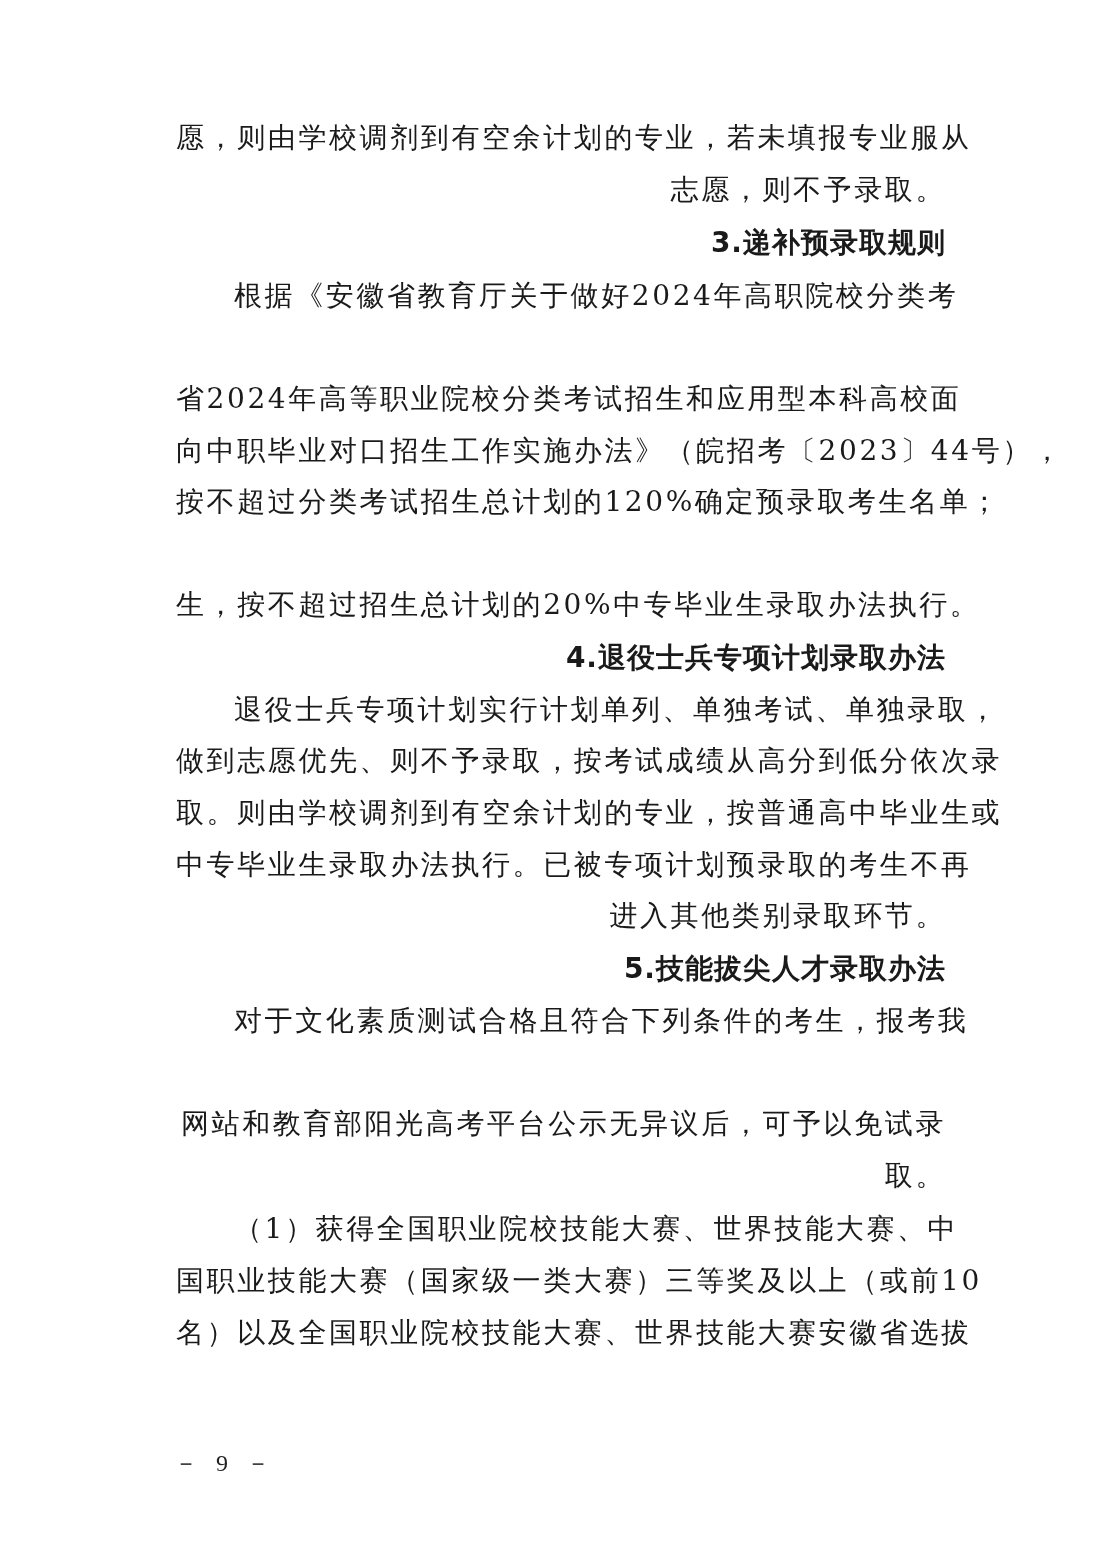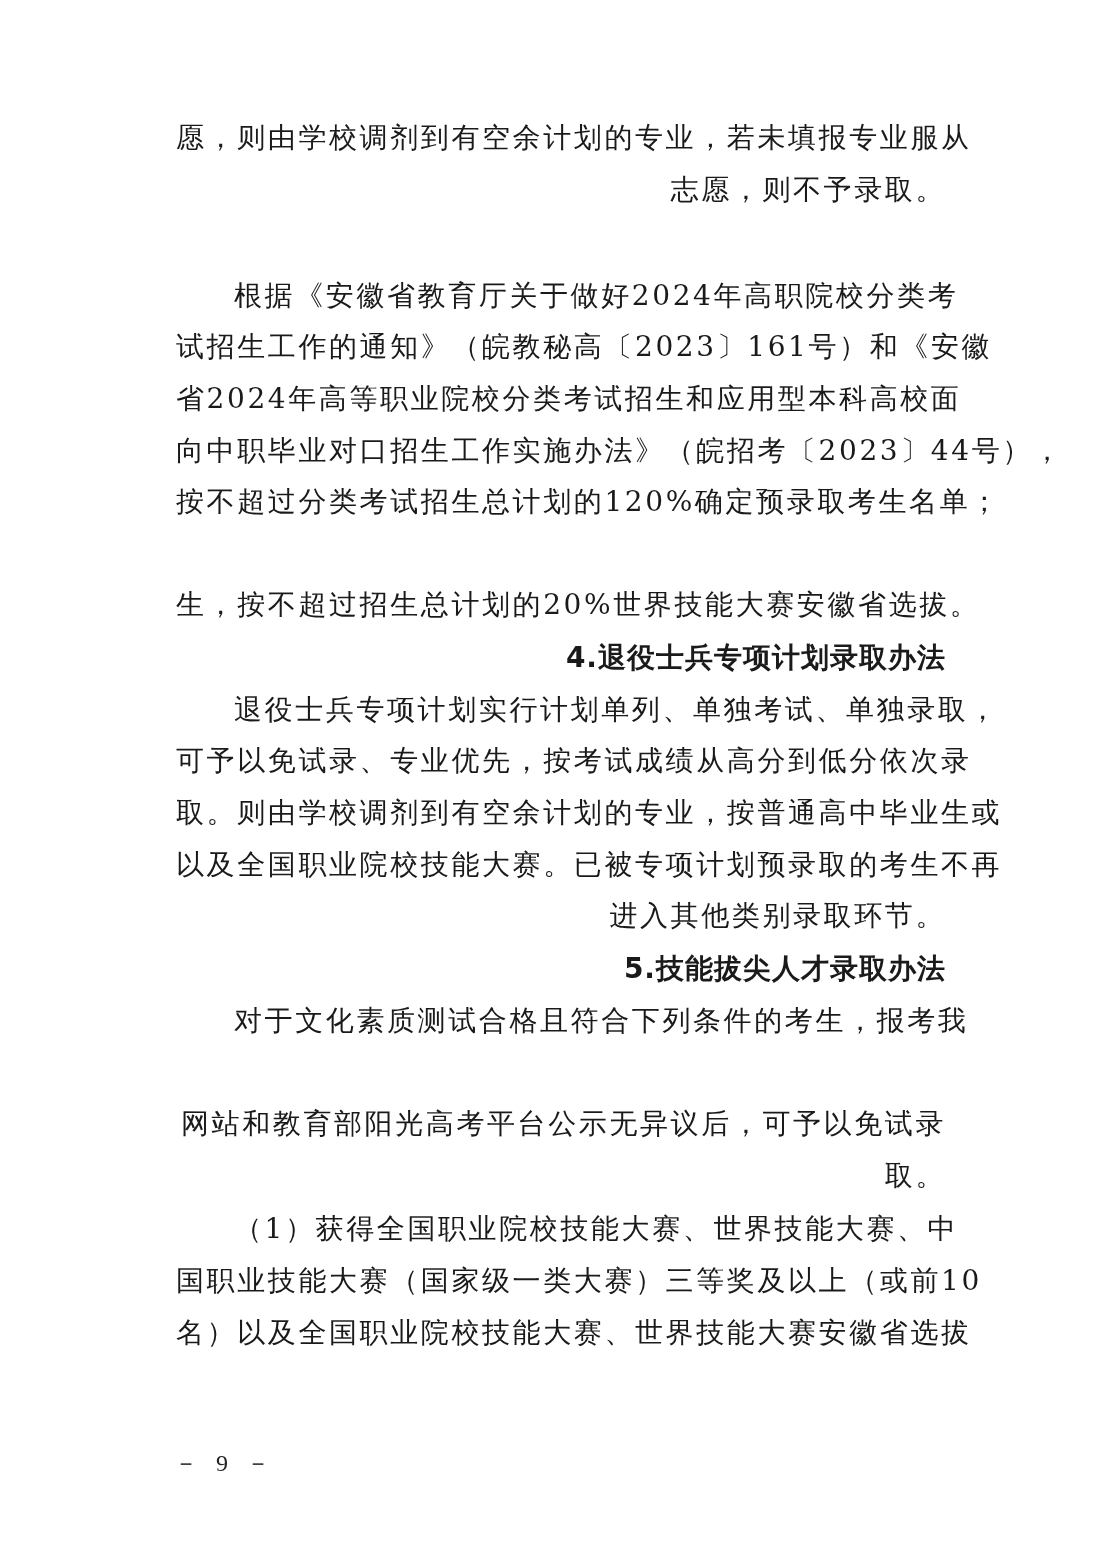--- a/index.html
+++ b/index.html
@@ -49,31 +49,31 @@
       letter-spacing: 6px;
       color: #222;
     }
   </style>
 </head>
 <body>
 
 <div class="page">
   <div class="line" id="l0" style="top: 112px;">愿，则由学校调剂到有空余计划的专业，若未填报专业服从</div>
   <div class="line" id="l1" style="top: 164px;">志愿，则不予录取。</div>
+  <div class="line indent heading" id="l2" style="top: 217px;">3.递补预录取规则</div>
   <div class="line indent" id="l3" style="top: 270px;">根据《安徽省教育厅关于做好2024年高职院校分类考</div>
-  <div class="line" id="l4" style="top: 321px;">试招生工作的通知》（皖教秘高〔2023〕161号）和《安徽</div>
   <div class="line" id="l5" style="top: 373px;">省2024年高等职业院校分类考试招生和应用型本科高校面</div>
   <div class="line" id="l6" style="top: 425px;">向中职毕业对口招生工作实施办法》（皖招考〔2023〕44号），</div>
   <div class="line" id="l7" style="top: 476px;">按不超过分类考试招生总计划的120%确定预录取考生名单；</div>
-  <div class="line" id="l9" style="top: 579px;">生，按不超过招生总计划的20%世界技能大赛安徽省选拔。</div>
+  <div class="line" id="l9" style="top: 579px;">生，按不超过招生总计划的20%中专毕业生录取办法执行。</div>
   <div class="line indent heading" id="l10" style="top: 632px;">4.退役士兵专项计划录取办法</div>
   <div class="line indent" id="l11" style="top: 684px;">退役士兵专项计划实行计划单列、单独考试、单独录取，</div>
-  <div class="line" id="l12" style="top: 735px;">可予以免试录、专业优先，按考试成绩从高分到低分依次录</div>
+  <div class="line" id="l12" style="top: 735px;">做到志愿优先、则不予录取，按考试成绩从高分到低分依次录</div>
   <div class="line" id="l13" style="top: 787px;">取。则由学校调剂到有空余计划的专业，按普通高中毕业生或</div>
-  <div class="line" id="l14" style="top: 839px;">以及全国职业院校技能大赛。已被专项计划预录取的考生不再</div>
+  <div class="line" id="l14" style="top: 839px;">中专毕业生录取办法执行。已被专项计划预录取的考生不再</div>
   <div class="line" id="l15" style="top: 890px;">进入其他类别录取环节。</div>
   <div class="line indent heading" id="l16" style="top: 943px;">5.技能拔尖人才录取办法</div>
   <div class="line indent" id="l17" style="top: 995px;">对于文化素质测试合格且符合下列条件的考生，报考我</div>
   <div class="line" id="l19" style="top: 1098px;">网站和教育部阳光高考平台公示无异议后，可予以免试录</div>
   <div class="line" id="l20" style="top: 1150px;">取。</div>
   <div class="line indent" id="l21" style="top: 1203px;">（1）获得全国职业院校技能大赛、世界技能大赛、中</div>
   <div class="line" id="l22" style="top: 1255px;">国职业技能大赛（国家级一类大赛）三等奖及以上（或前10</div>
   <div class="line" id="l23" style="top: 1307px;">名）以及全国职业院校技能大赛、世界技能大赛安徽省选拔</div>
 
   <div class="page-number">－ 9 －</div>

